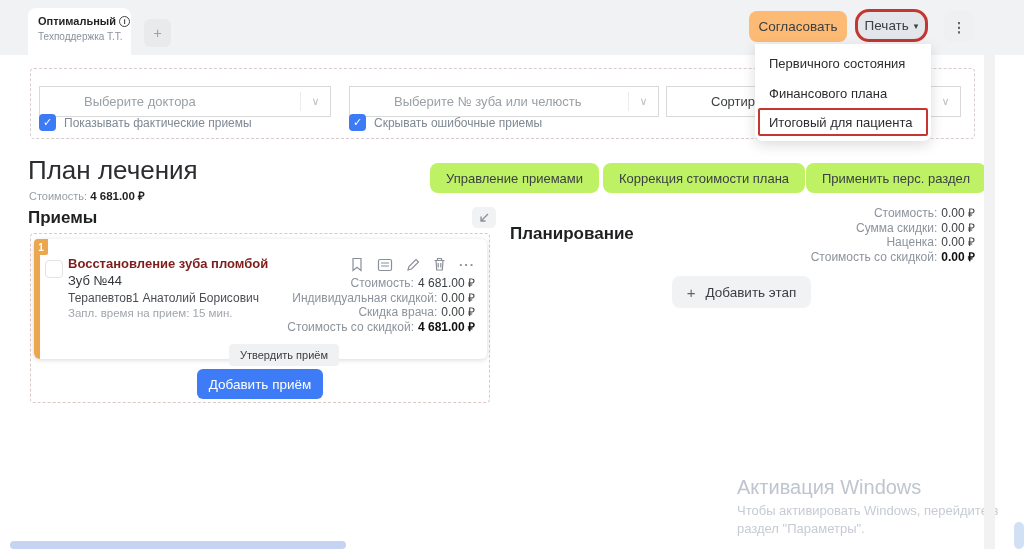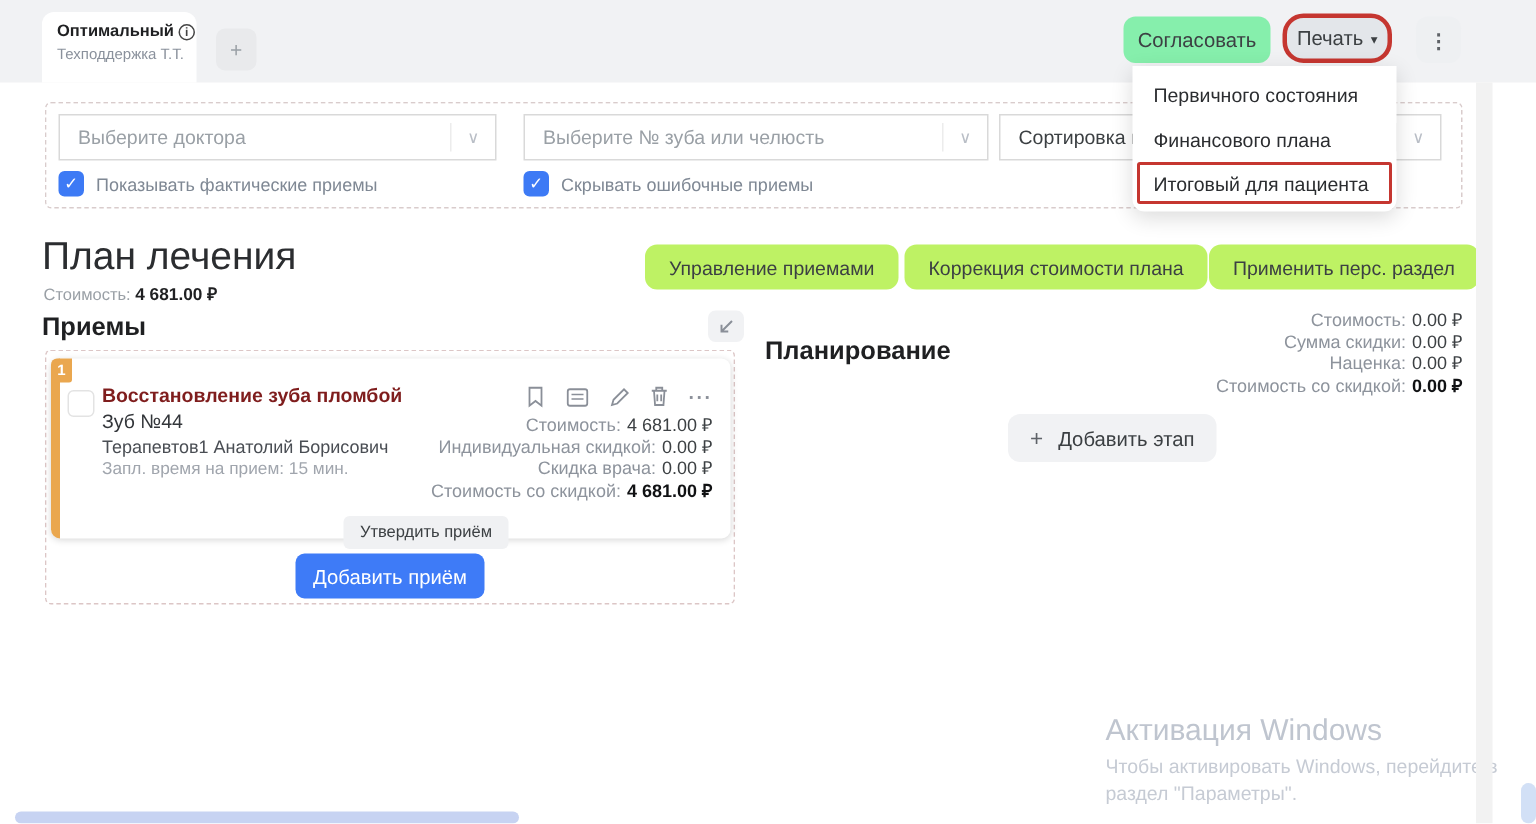--- a/index.html
+++ b/index.html
@@ -12,37 +12,37 @@
   .tab { position:absolute; left:28px; top:8px; width:103px; height:47px; background:#fff;
          border-radius:8px 8px 0 0; padding:7px 0 0 10px; z-index:2; }
   .tab-title { font-size:11px; font-weight:bold; color:#1f2022; display:flex; align-items:center; gap:3px; }
   .info-icon { display:inline-flex; width:11px; height:11px; border:1px solid #444; border-radius:50%;
                font-size:8px; color:#444; align-items:center; justify-content:center; font-weight:bold; }
   .tab-sub { font-size:10px; color:#8a919c; margin-top:4px; }
   .add-tab { position:absolute; left:144px; top:19px; width:27px; height:28px; background:#e9eaec;
              border-radius:6px; color:#9aa0a6; font-size:14px; display:flex; align-items:center; justify-content:center; }
   .top-btn { position:absolute; height:31px; border-radius:8px; display:flex; align-items:center;
              justify-content:center; font-size:13.5px; color:#3c4043; }
-  .btn-approve { left:749px; top:11px; width:98px; background:#86efac; }
+  .btn-approve { left:749px; top:11px; width:98px; background:#fdba74; }
   .btn-print { left:855px; top:9px; width:73px; height:33px; background:#e3e6ea;
                border:3px solid #c53630; border-radius:14px; gap:5px; }
   .caret-down { font-size:9px; color:#3c4043; }
   .btn-more { left:944px; top:11px; width:30px; background:#eef0f2; font-weight:bold; color:#5f6368; letter-spacing:0; }
 
   
   .dropdown { position:absolute; left:755px; top:44px; width:176px; background:#fff; z-index:10;
               border-radius:0 0 8px 8px; box-shadow:0 4px 14px rgba(0,0,0,.14); padding:4px 0 5px 0; }
   .dd-item { height:30px; display:flex; align-items:center; padding-left:14px; font-size:13px; color:#2b2d30; }
   .dd-item-hl { margin:0 3px; border:2px solid #c53630; border-radius:2px; padding-left:9px; height:28px; }
 
   
   .filters { position:absolute; left:30px; top:68px; width:945px; height:71px;
              border:1px dashed #d9cccc; border-radius:4px; }
-  .select { position:absolute; top:7px; height:31px; background:#fff; border:1px solid #d9d9d9;
-            border-radius:0; display:flex; align-items:center; }
+  .select { position:absolute; top:17px; height:31px; background:#fff; border:1px solid #d9d9d9;
+            border-radius:0; display:flex; align-items:center;padding-left:32px; }
   .select-text { padding-left:12px; font-size:13px; flex:1; white-space:nowrap; overflow:hidden; }
   .placeholder { color:#9aa0a6; }
   .sel-value { color:#3c4043; }
   .select-chev { width:30px; height:19px; border-left:1px solid #ececec; display:flex; align-items:center;
                  justify-content:center; color:#b9bec6; font-size:11px; }
   .sel-doctor { left:8px; width:292px; }
   .sel-tooth { left:318px; width:310px; }
   .sel-sort { left:635px; width:295px; }
   .cb-row { position:absolute; top:45px; display:flex; align-items:center; gap:8px; }
   .cb-row1 { left:8px; } .cb-row2 { left:318px; }

